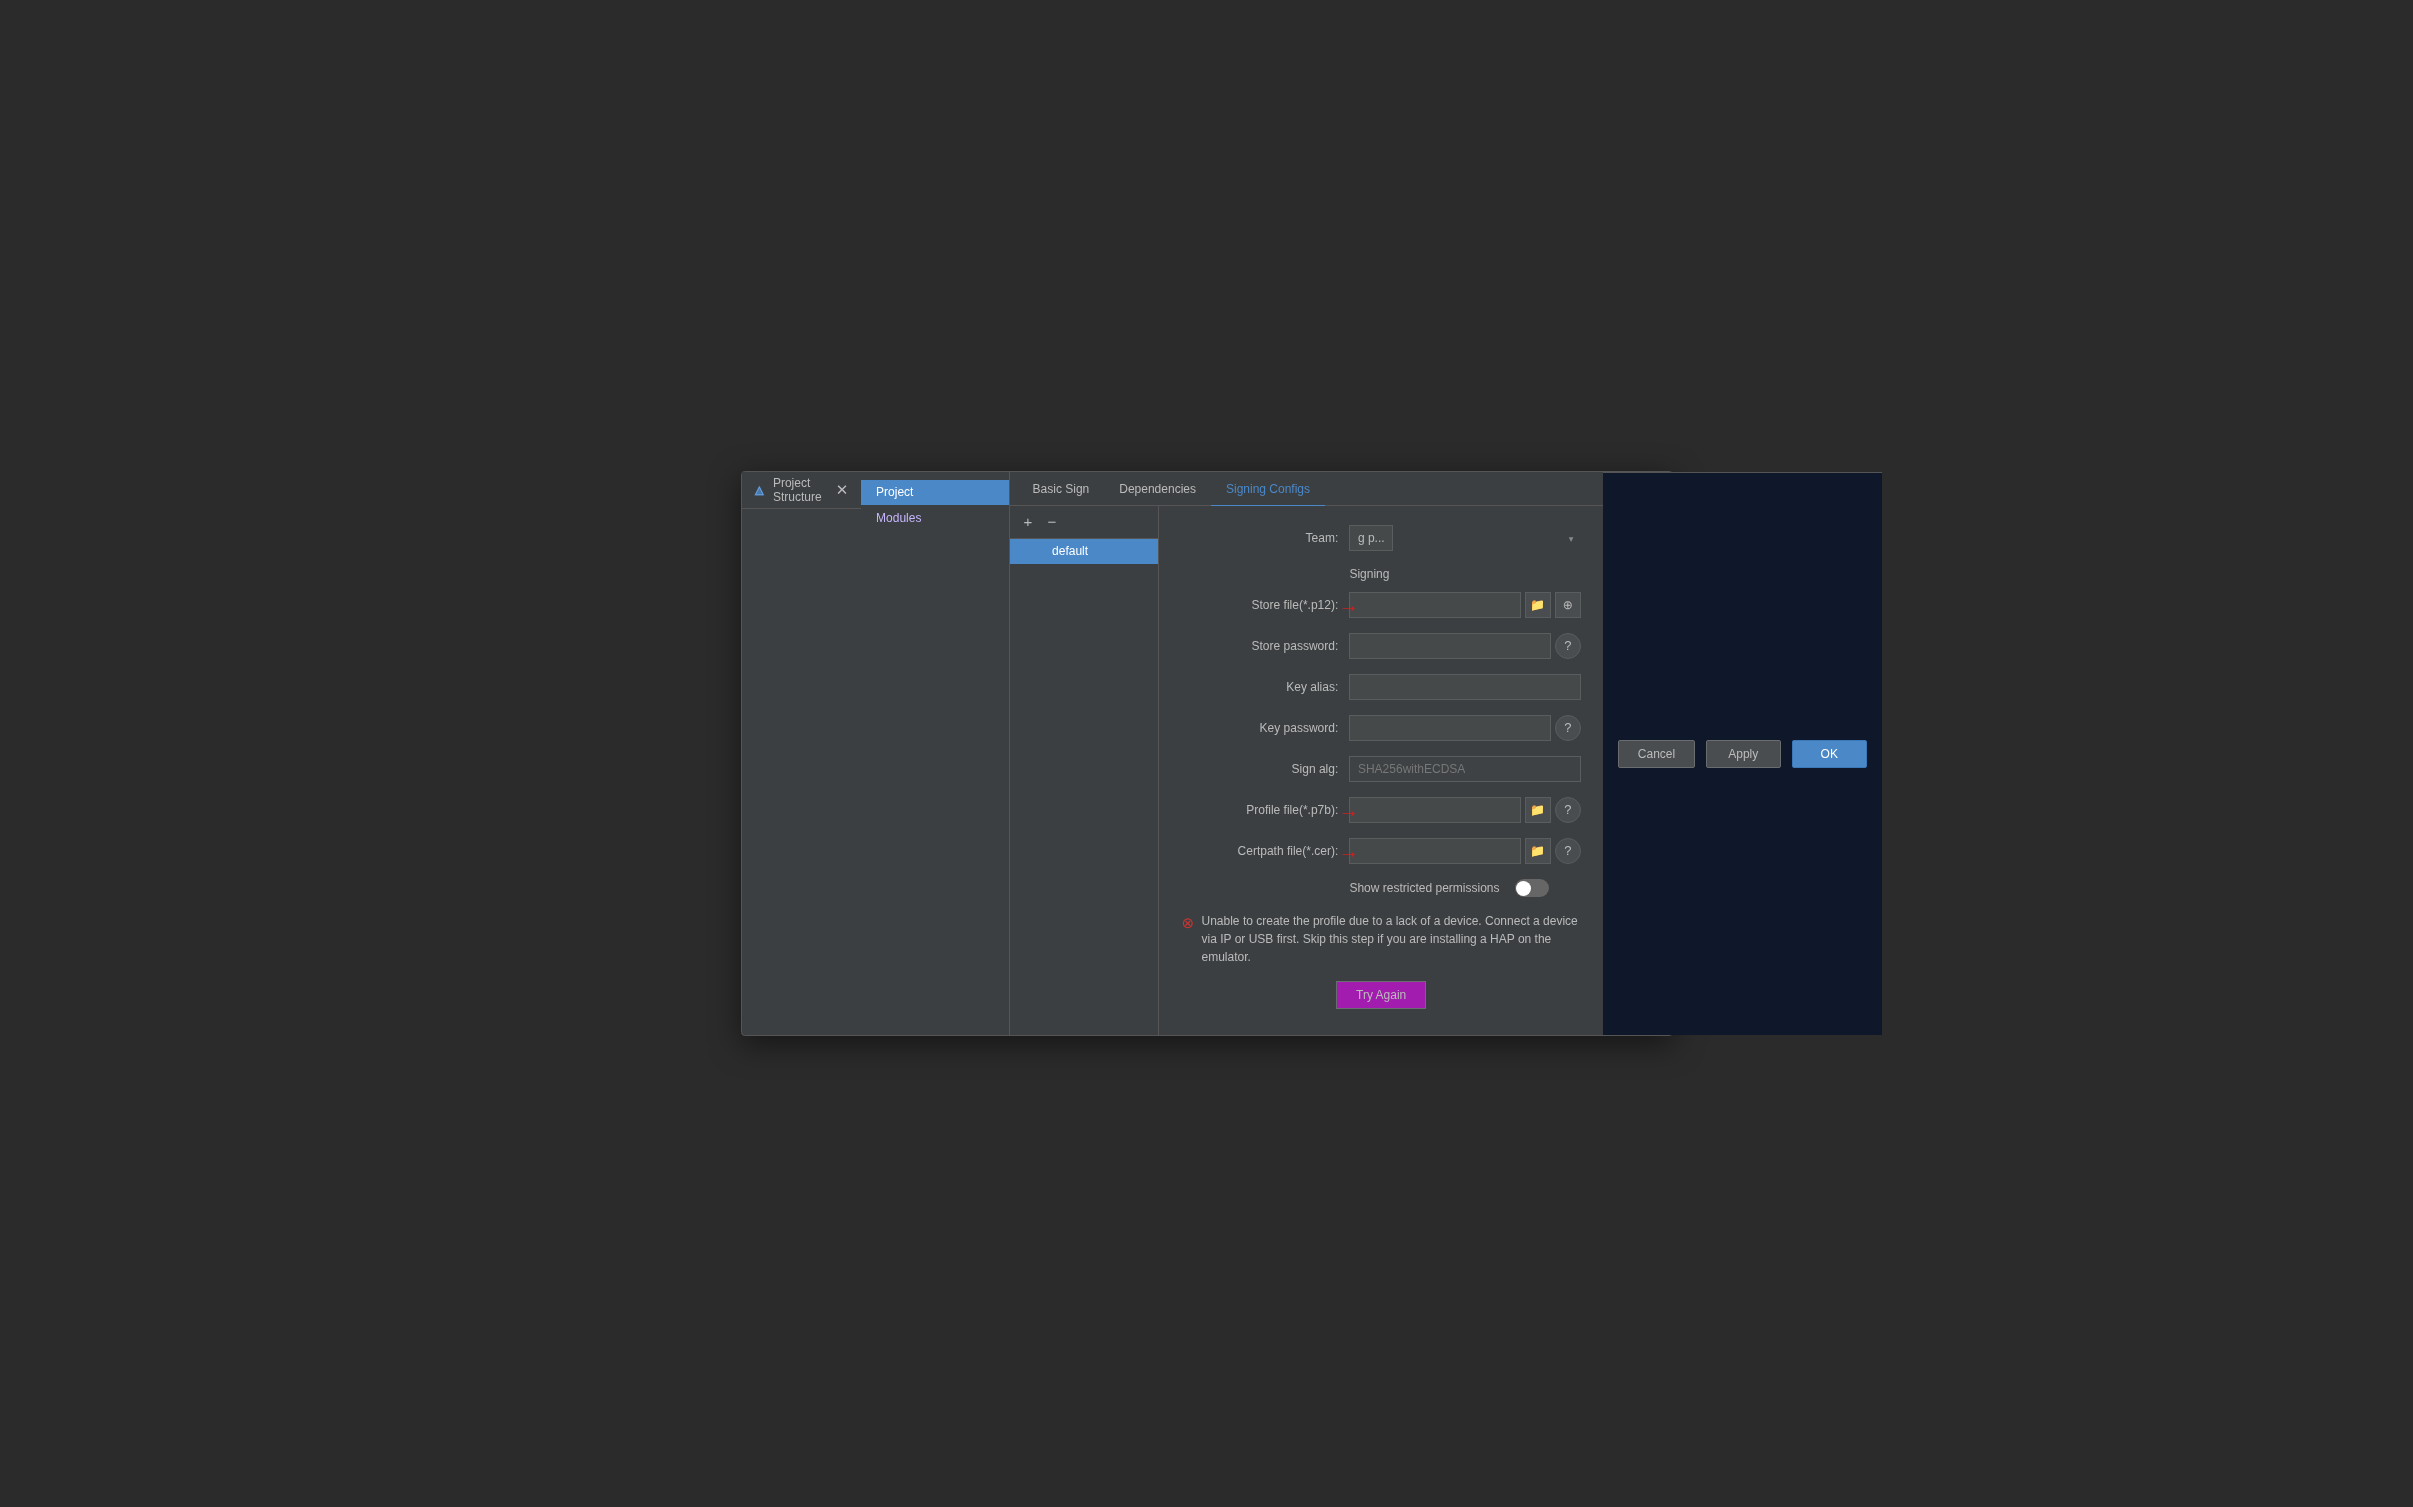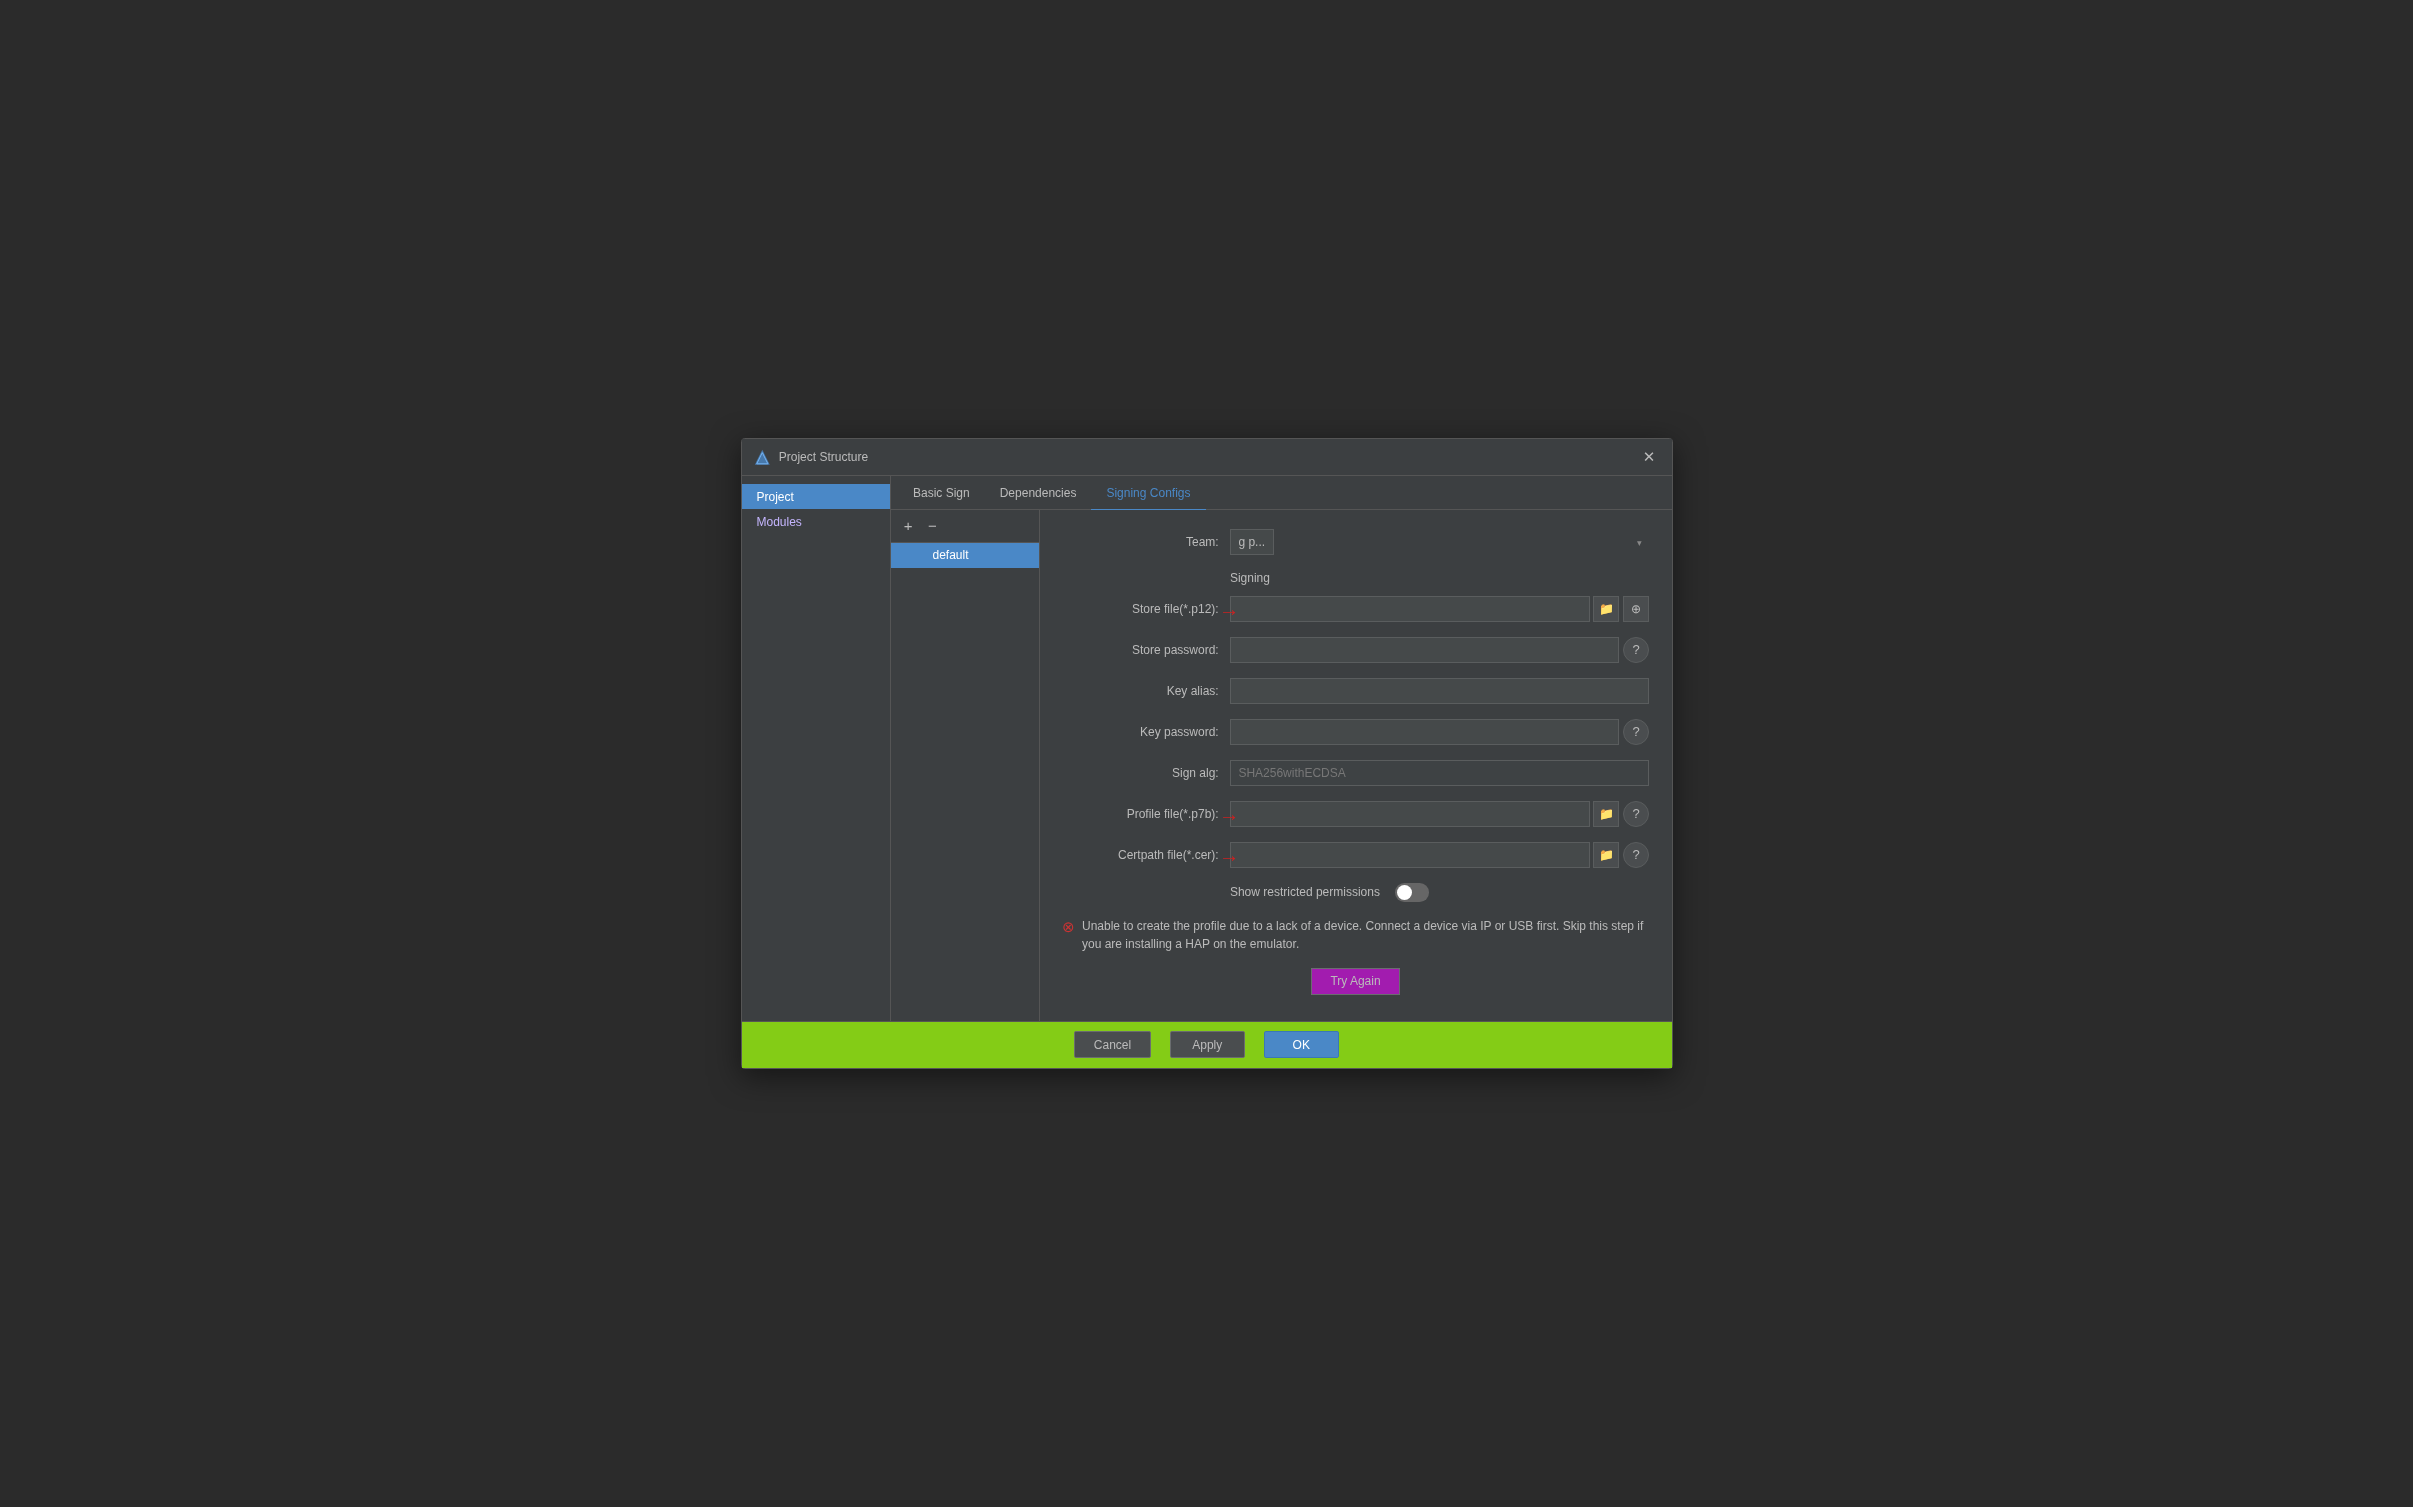--- a/index.html
+++ b/index.html
@@ -11,21 +11,20 @@
       align-items: center;
       min-height: 100vh;
       font-size: 13px;
     }
     .dialog {
       width: 932px;
       background: #3c3f41;
       border: 0.9px solid #555;
       border-radius: 3.7px;
       display: flex;
-      flex-direction: column;
       box-shadow: 0 7.5px 30px rgba(0,0,0,0.5);
     }
     .title-bar {
       display: flex;
       align-items: center;
       justify-content: space-between;
       background: #3c3f41;
       padding: 7.5px 11.2px;
       border-bottom: 0.9px solid #555;
       height: 37px;
@@ -273,22 +272,22 @@
       font-size: 12px;
       cursor: pointer;
       border-radius: 0;
     }
     .dialog-footer {
       display: flex;
       justify-content: center;
       align-items: center;
       padding: 9.3px 15px;
       border-top: 0.9px solid #555;
-      gap: 19px;
-      background: #84cc16;
+      gap: 11px;
+      background: #0f172a;
     }
     .footer-btn {
       padding: 5.6px 18.6px;
       font-size: 12px;
       cursor: pointer;
       border-radius: 1.9px;
       min-width: 75px;
     }
     .footer-btn.cancel {
       background: #4a4d4f;

